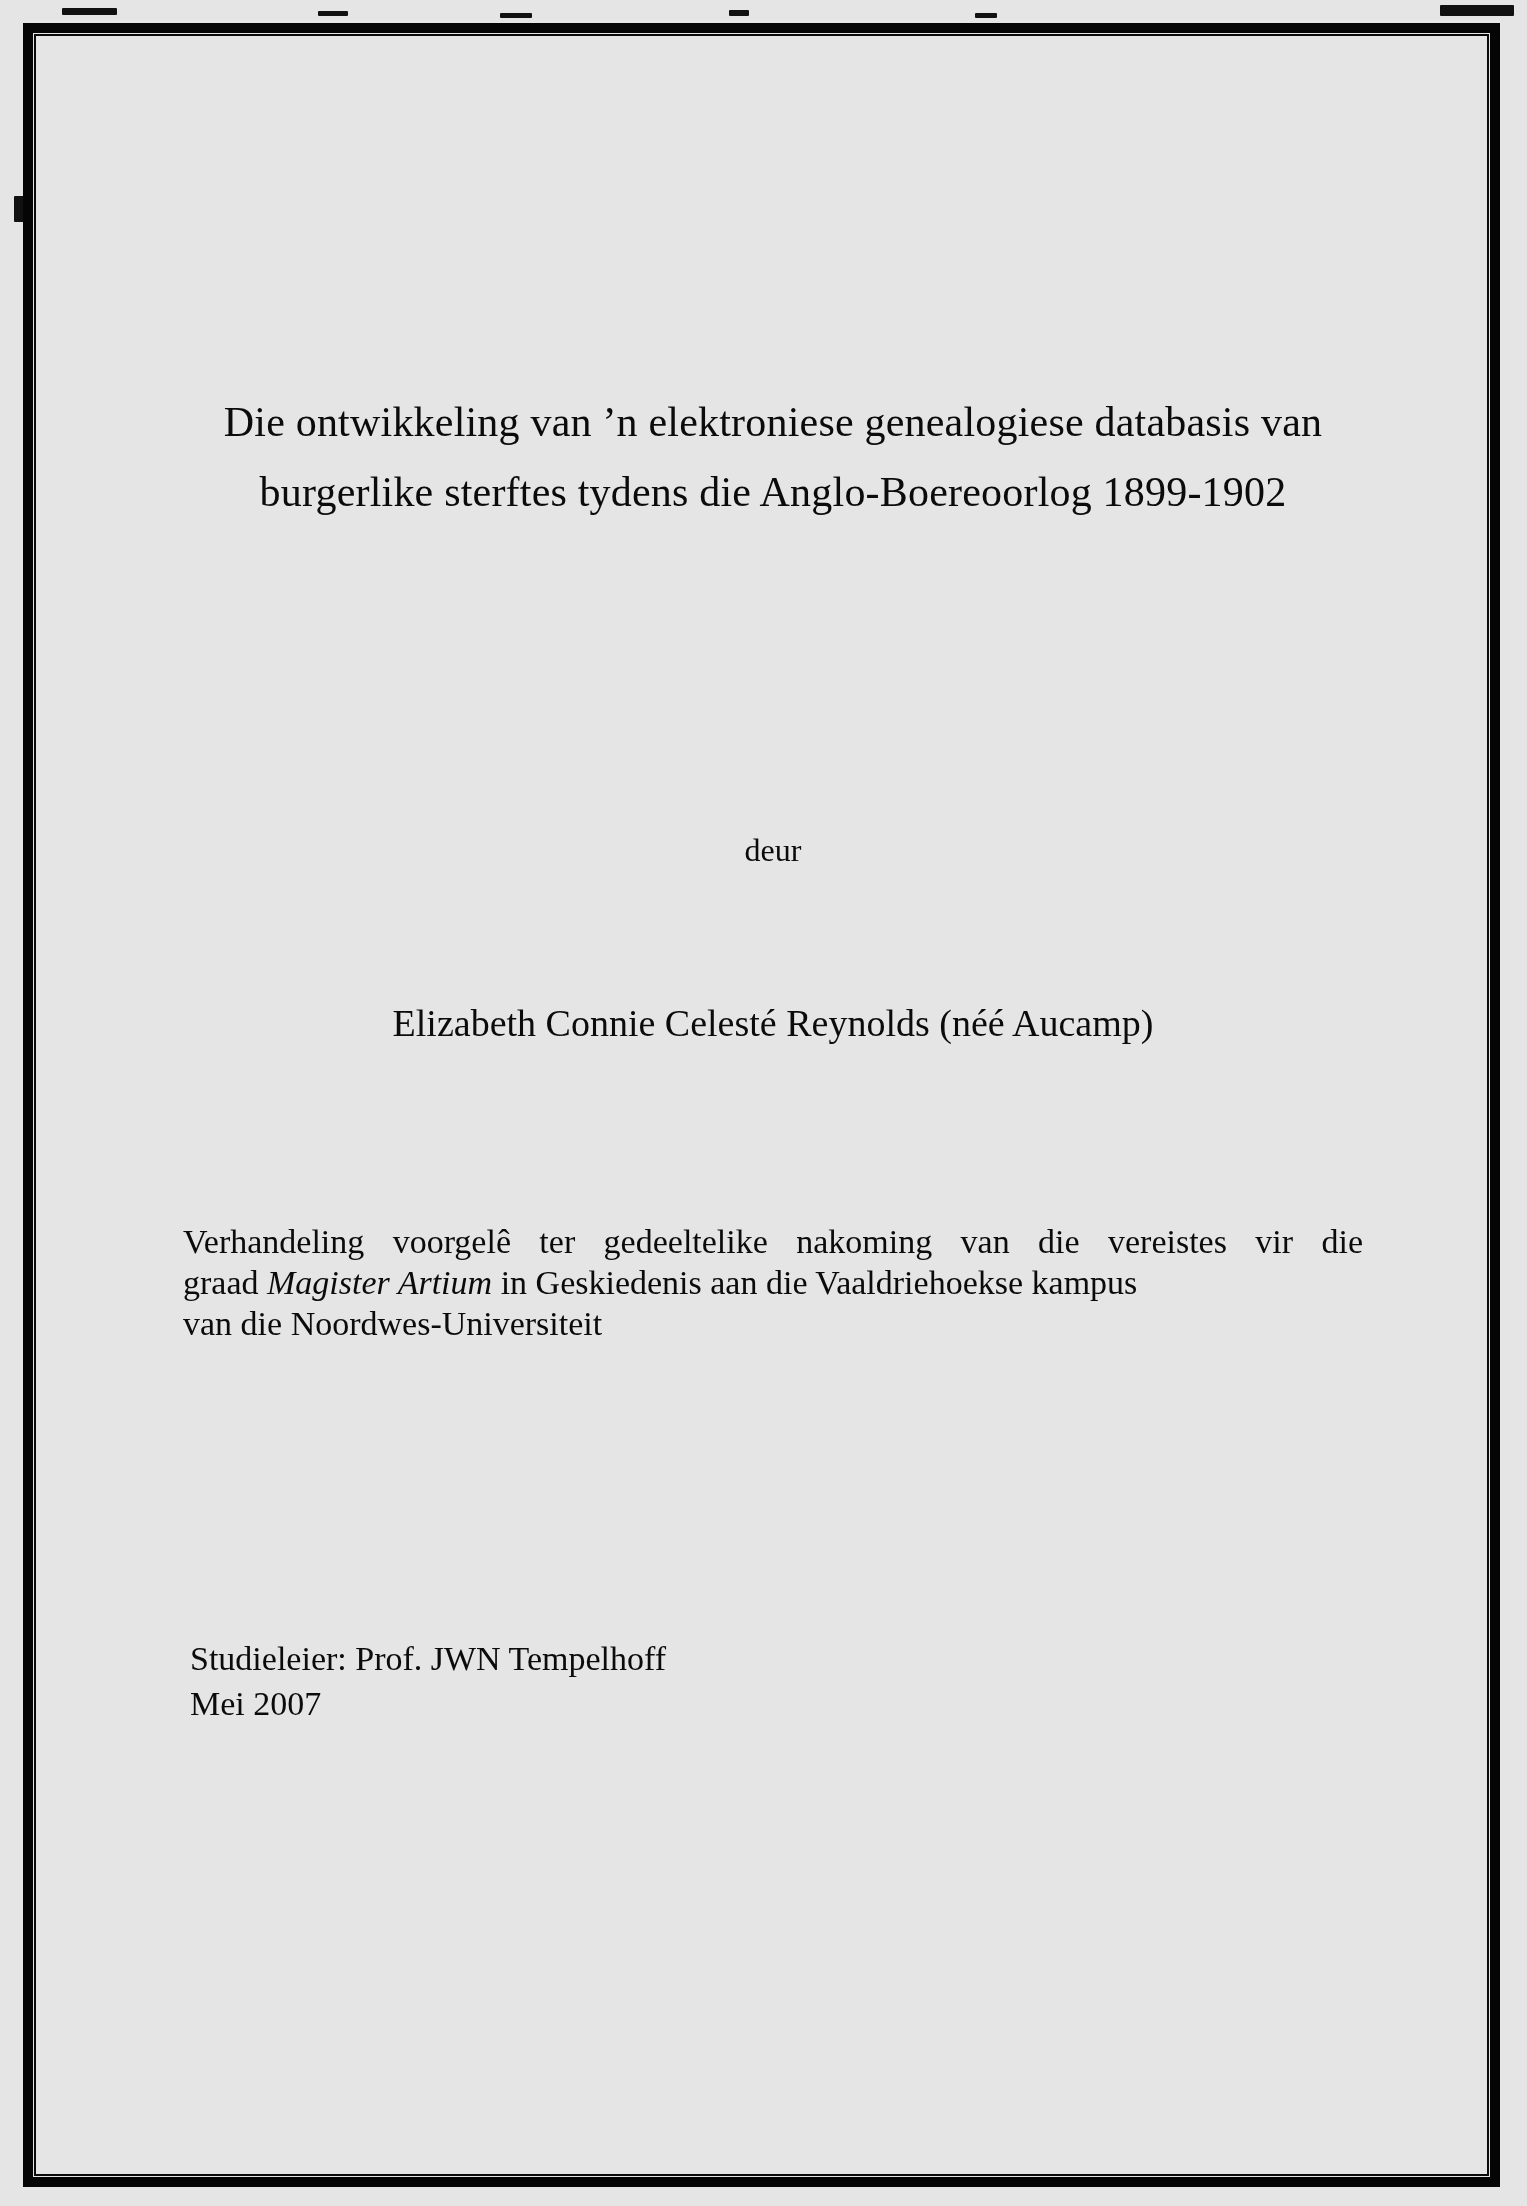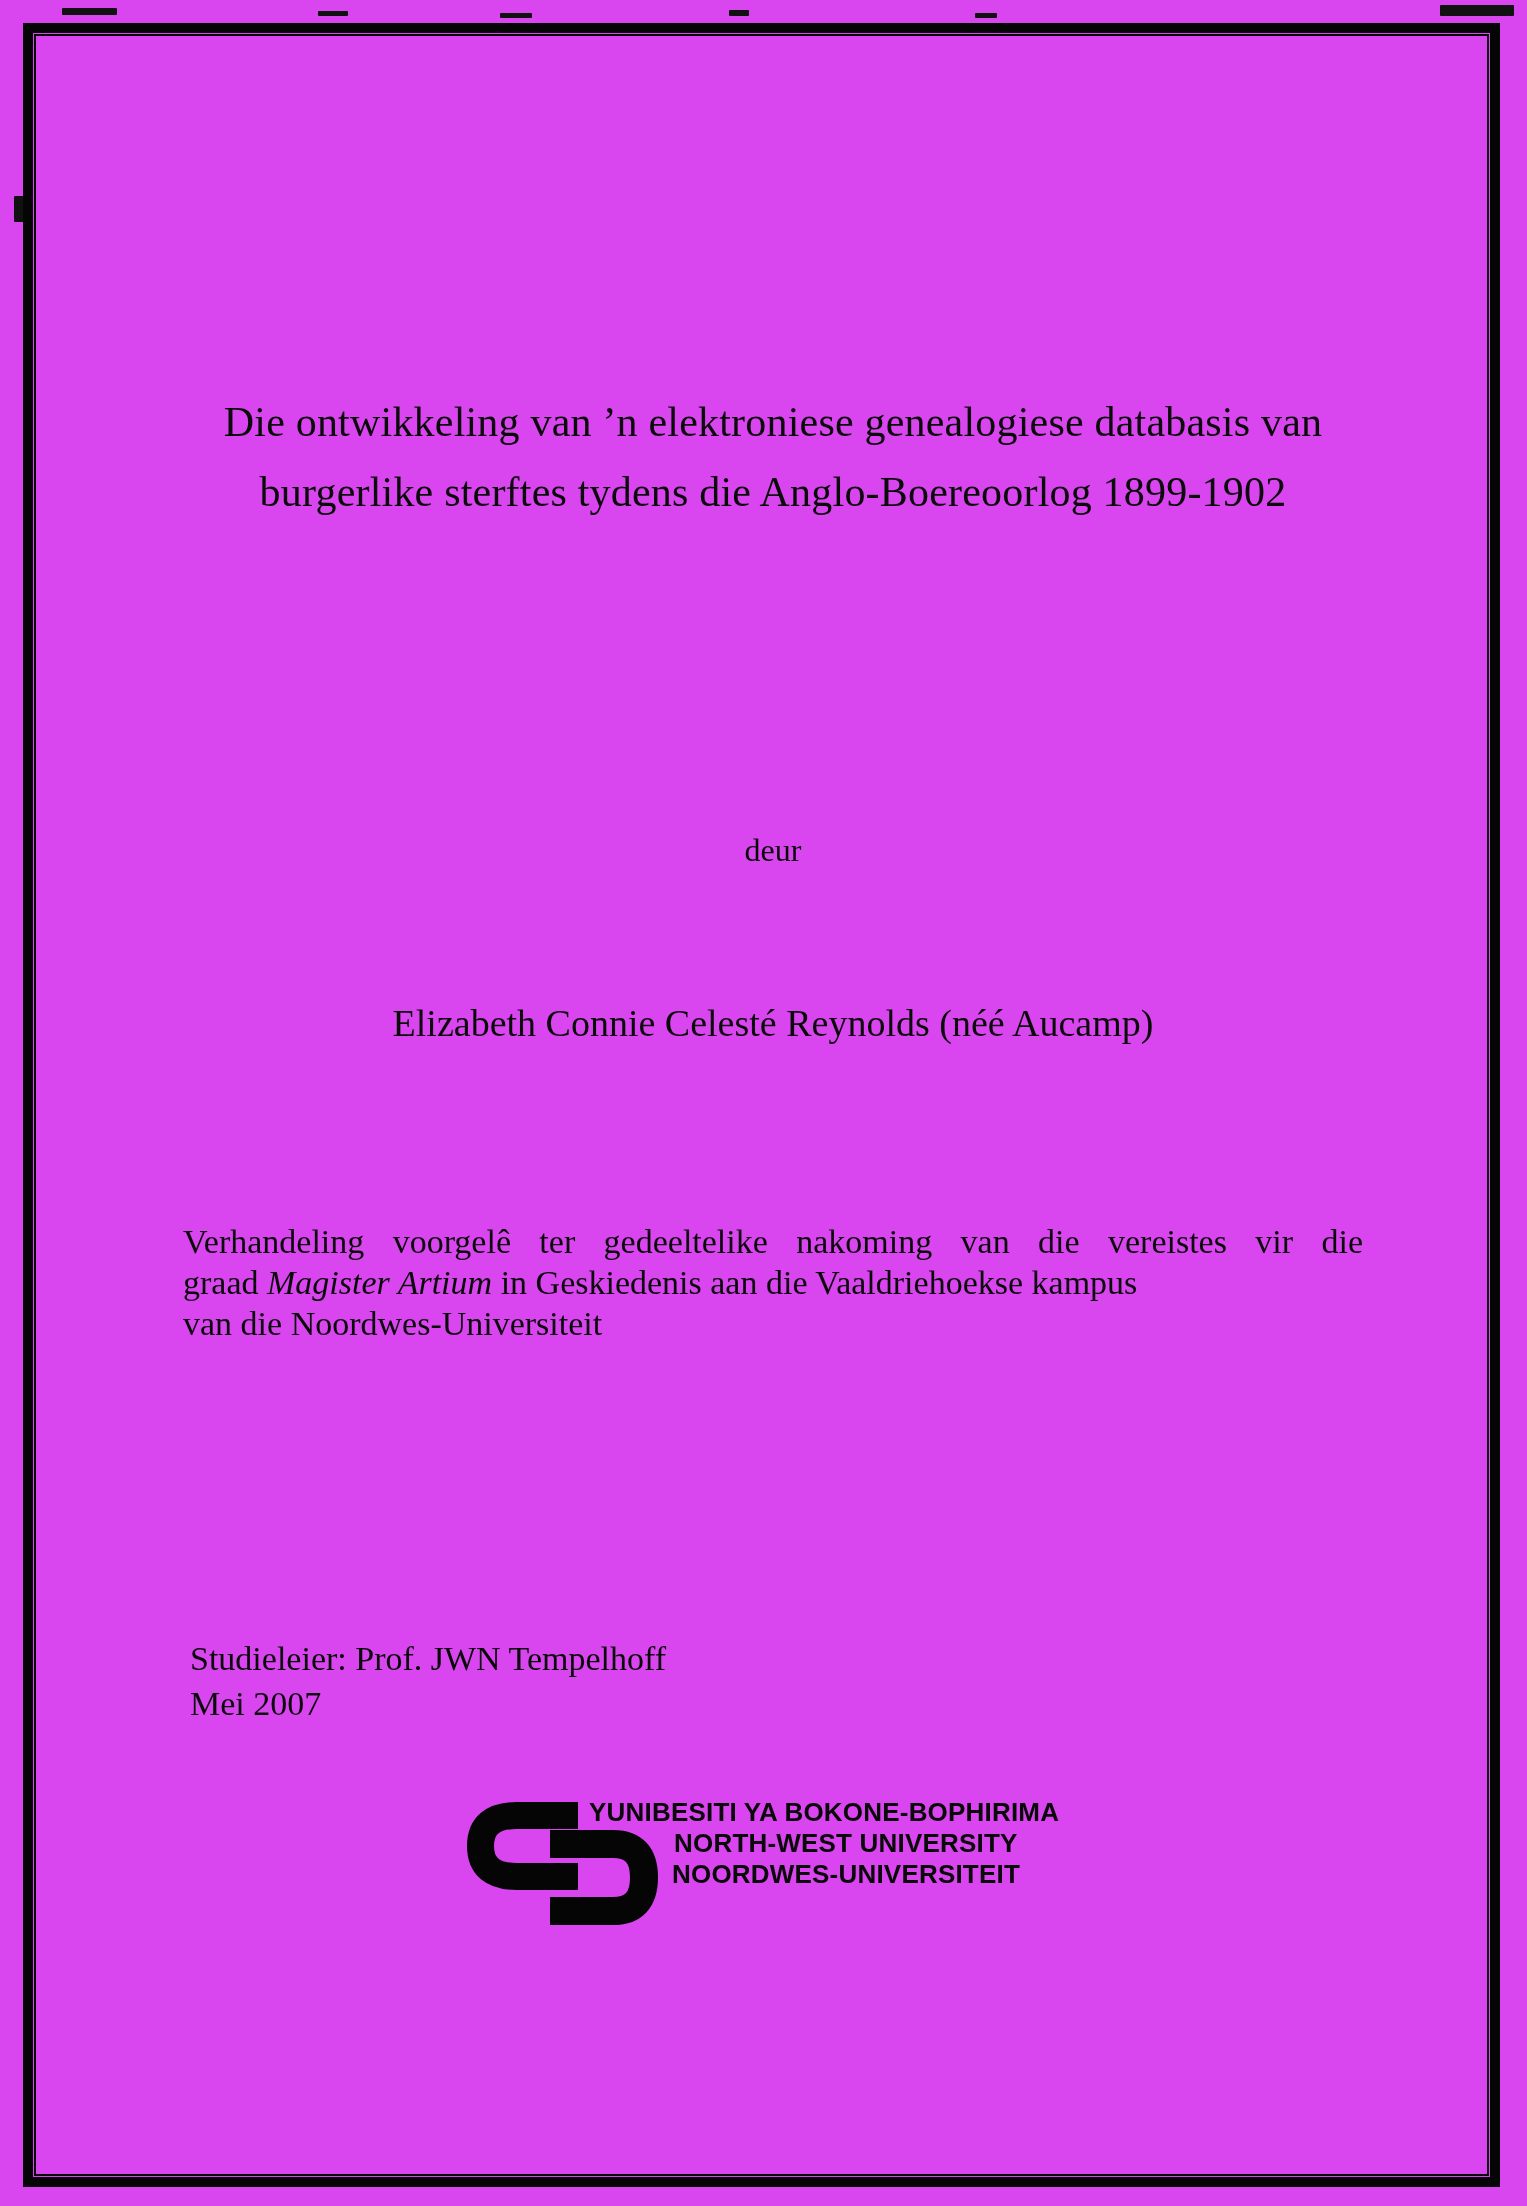--- a/index.html
+++ b/index.html
@@ -4,21 +4,21 @@
 <style>
   * { margin: 0; padding: 0; box-sizing: border-box; }
   html, body { background: #ffffff; }
   body {
     width: 1527px; height: 2206px;
     position: relative;
     font-family: "Liberation Serif", serif;
     color: #0b0b0b;
     overflow: hidden;
   }
-  .canvas { position: absolute; inset: 0; background: #d946ef; }
+  .canvas { position: absolute; inset: 0; background: #e5e5e5; }
 
   
   .frame {
     position: absolute;
     left: 23px; top: 23px;
     width: 1477px; height: 2164px;
     border: 10px solid #050505;
   }
   .frame-inner {
     position: absolute;
@@ -130,27 +130,14 @@
     <div class="justified">Verhandeling voorgelê ter gedeeltelike nakoming van die vereistes vir die</div>
     <div><span>graad </span><span class="italic">Magister Artium</span><span> in Geskiedenis aan die Vaaldriehoekse kampus</span></div>
     <div>van die Noordwes-Universiteit</div>
   </div>
 
   <div class="supervisor-block">
     <div>Studieleier: Prof. JWN Tempelhoff</div>
     <div>Mei 2007</div>
   </div>
 
-  <div class="logo">
-    <svg class="logo-mark" viewBox="0 0 195 123" xmlns="http://www.w3.org/2000/svg" aria-hidden="true">
-
-      <path d="M 113 13.5 L 52 13.5 Q 15.5 13.5 15.5 44 Q 15.5 74.5 52 74.5 L 113 74.5" fill="none" stroke="#050505" stroke-width="27"></path>
-
-      <path d="M 85 42 L 148 42 Q 179 42 179 75.5 Q 179 109 148 109 L 85 109" fill="none" stroke="#050505" stroke-width="28"></path>
-    </svg>
-    <div class="logo-text">
-      <div class="lt1">YUNIBESITI YA BOKONE-BOPHIRIMA</div>
-      <div class="lt2">NORTH-WEST UNIVERSITY</div>
-      <div class="lt3">NOORDWES-UNIVERSITEIT</div>
-    </div>
-  </div>
 
 </div>
 
 </body></html>

